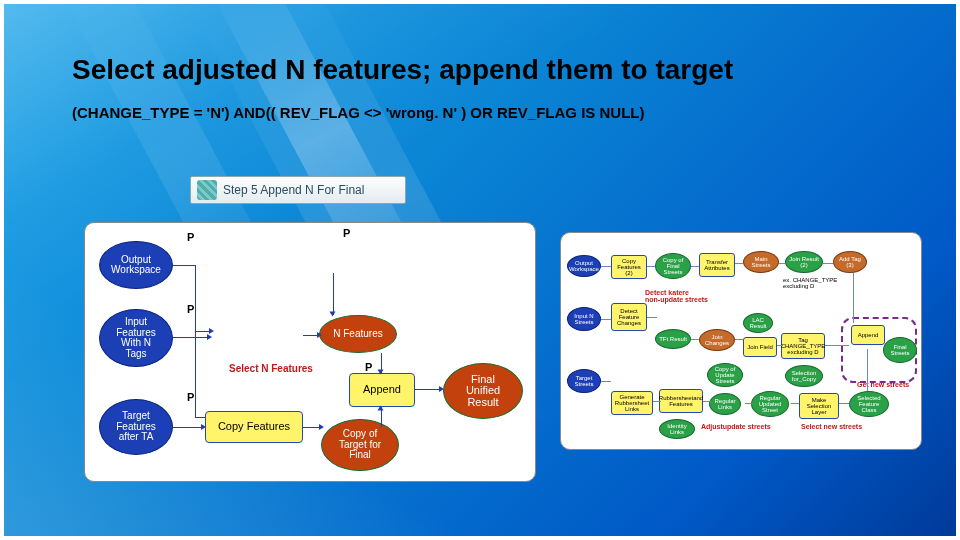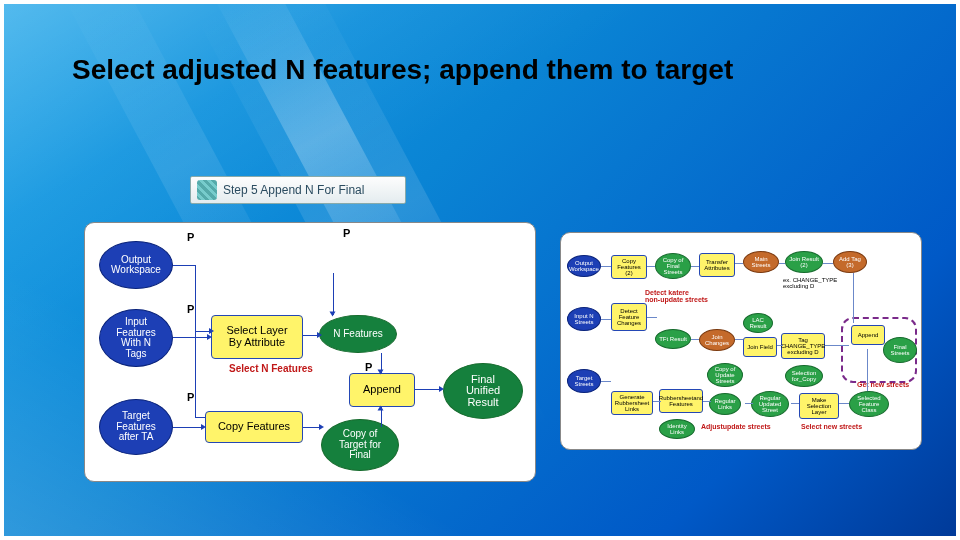--- a/index.html
+++ b/index.html
@@ -32,21 +32,21 @@
     repeating-linear-gradient(45deg,#5aa 0 3px,#7cc 3px 6px)}
 
   
   .banner{position:absolute;left:622px;top:178px;width:258px;height:42px;background:#0c2f7e;border-radius:2px;
     display:flex;align-items:center;justify-content:center;color:#fff;font-style:italic;font-weight:700;
     font-size:15px;text-align:center;line-height:1.15}
 
   
   .abs{position:absolute;box-sizing:border-box;display:flex;align-items:center;justify-content:center;text-align:center;line-height:1.05}
   .ell{border-radius:50%;background:#1d3fb5;color:#fff;border:1px solid #0a237a;font-size:10px;padding:2px}
-  .ell.green{background:#15803d;border-color:#176b2e}
+  .ell.green{background:#c2410c;border-color:#176b2e}
   .rect{background:#fff46a;border:1px solid #2447b5;border-radius:4px;color:#000;font-size:11px;padding:2px}
   .pTag{position:absolute;font-size:11px;font-weight:700;color:#000}
 
   
   .ln{position:absolute;background:#1d3fb5;height:1.4px}
   .lnv{position:absolute;background:#1d3fb5;width:1.4px}
   .arr{position:absolute;width:0;height:0;border-left:5px solid #1d3fb5;border-top:3.5px solid transparent;border-bottom:3.5px solid transparent}
   .capRed{position:absolute;font-size:10px;font-weight:700;color:#c01818}
 
   
@@ -63,40 +63,40 @@
 </style>
 </head>
 <body>
 
 <div class="slide">
   <div class="streak s1"></div>
   <div class="streak s2"></div>
   <div class="streak s3"></div>
 
   <div class="title">Select adjusted N features; append them to target</div>
+  <div class="subtitle">(CHANGE_TYPE = 'N') AND(( REV_FLAG &lt;&gt; 'wrong. N' ) OR REV_FLAG IS NULL)</div>
 
   <div class="chip">
     <span class="ic"></span>
     <span>Step 5 Append N For Final</span>
   </div>
 
 
   <div class="panel panelL">
 
     <div class="abs ell" style="left:14px;top:18px;width:74px;height:48px">Output<br>Workspace</div>
     <div class="abs ell" style="left:14px;top:86px;width:74px;height:58px">Input<br>Features<br>With N<br>Tags</div>
     <div class="abs ell" style="left:14px;top:176px;width:74px;height:56px">Target<br>Features<br>after TA</div>
 
     <div class="pTag" style="left:102px;top:8px">P</div>
     <div class="pTag" style="left:102px;top:80px">P</div>
     <div class="pTag" style="left:102px;top:168px">P</div>
 
     <div class="pTag" style="left:258px;top:4px">P</div>
 
-    <div class="abs rect" style="left:126px;top:92px;width:92px;height:44px">Select Layer<br>By Attribute</div>
 
     <div class="abs ell green" style="left:234px;top:92px;width:78px;height:38px">N Features</div>
 
     <div class="abs rect" style="left:264px;top:150px;width:66px;height:34px">Append</div>
     <div class="pTag" style="left:280px;top:138px">P</div>
 
     <div class="abs ell green" style="left:358px;top:140px;width:80px;height:56px;font-size:11px">Final<br>Unified<br>Result</div>
 
     <div class="abs rect" style="left:120px;top:188px;width:98px;height:32px">Copy Features</div>
 

